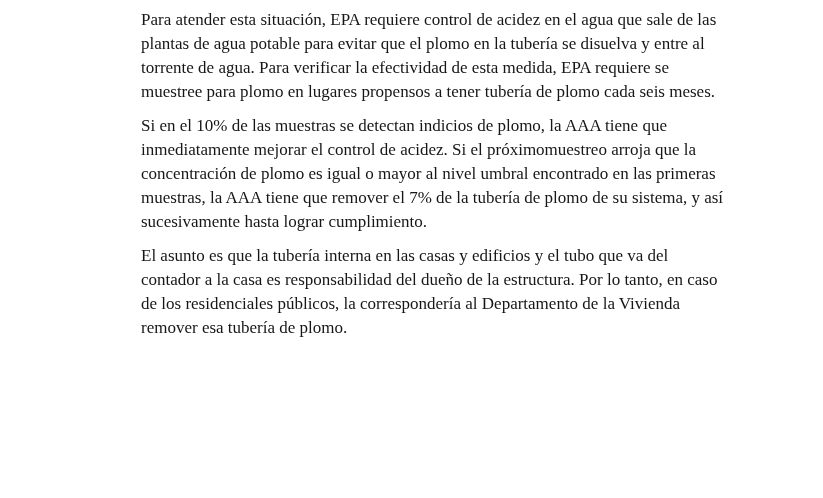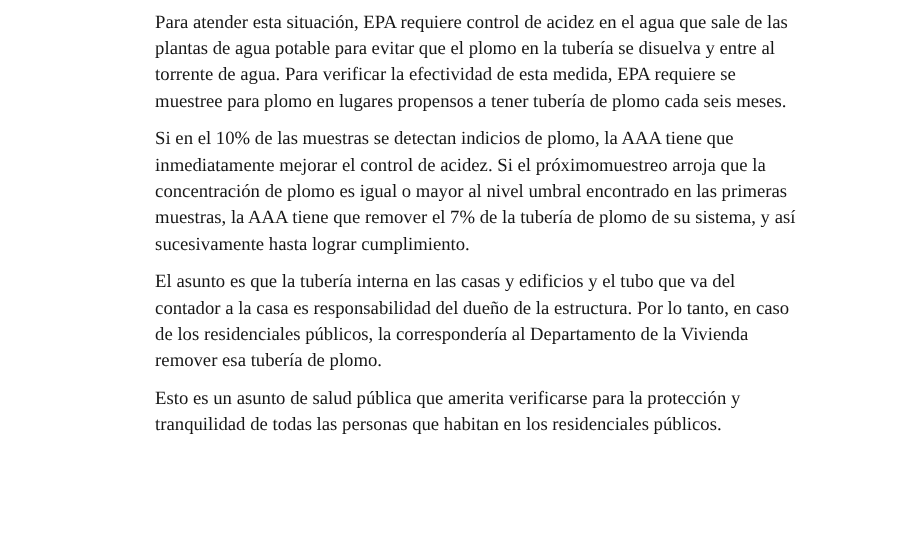--- a/index.html
+++ b/index.html
@@ -47,16 +47,14 @@
 muestree para plomo en lugares propensos a tener tubería de plomo cada seis meses.</p>
     <p class="paragraph">Si en el 10% de las muestras se detectan indicios de plomo, la AAA tiene que
 inmediatamente mejorar el control de acidez. Si el próximomuestreo arroja que la
 concentración de plomo es igual o mayor al nivel umbral encontrado en las primeras
 muestras, la AAA tiene que remover el 7% de la tubería de plomo de su sistema, y así
 sucesivamente hasta lograr cumplimiento.</p>
     <p class="paragraph">El asunto es que la tubería interna en las casas y edificios y el tubo que va del
 contador a la casa es responsabilidad del dueño de la estructura. Por lo tanto, en caso
 de los residenciales públicos, la correspondería al Departamento de la Vivienda
 remover esa tubería de plomo.</p>
-    <p class="paragraph">Esto es un asunto de salud pública que amerita verificarse para la protección y
-tranquilidad de todas las personas que habitan en los residenciales públicos.</p>
   </div>
 </div>
 
 </body></html>

